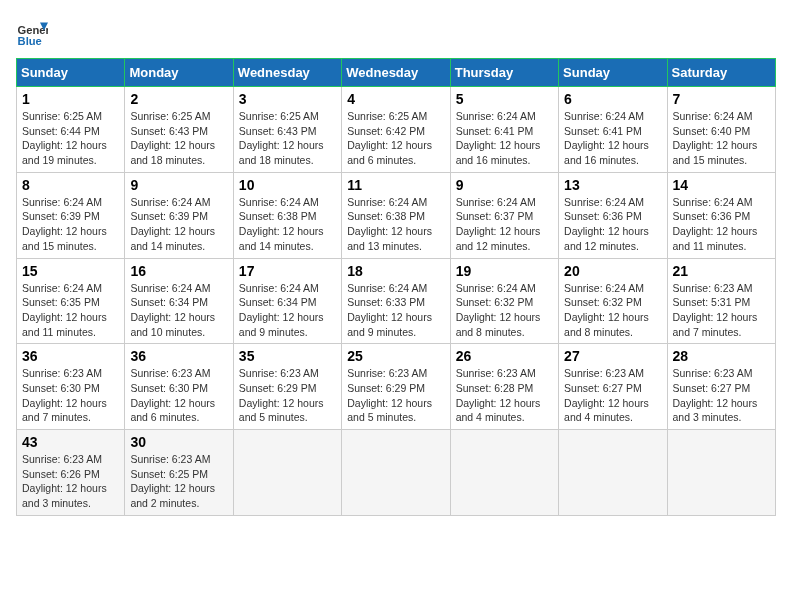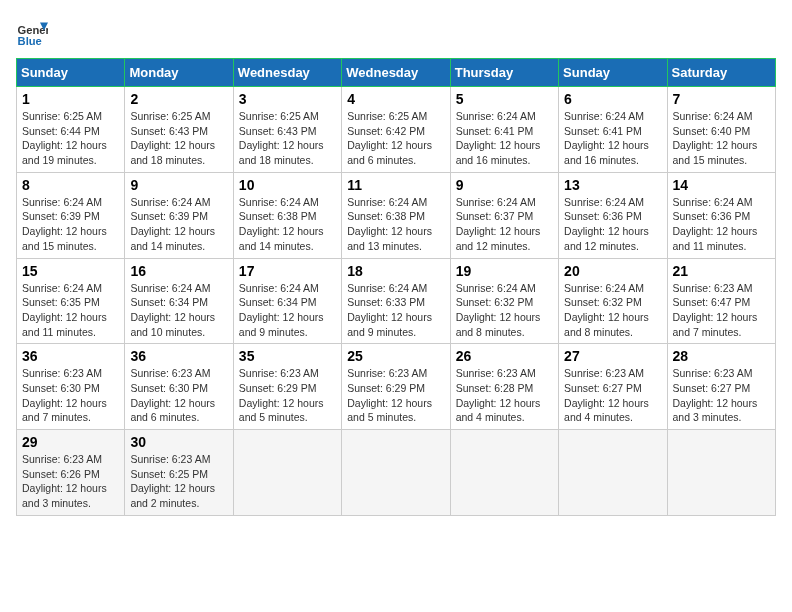--- a/index.html
+++ b/index.html
@@ -264,21 +264,21 @@
         <div class="day-info">
           <span>Sunrise: 6:24 AM</span><br>
           <span>Sunset: 6:32 PM</span><br>
           <span>Daylight: 12 hours and 8 minutes.</span>
         </div>
       </td>
         <td>
         <span class="day-num">21</span>
         <div class="day-info">
           <span>Sunrise: 6:23 AM</span><br>
-          <span>Sunset: 6:47 PM</span><br>
+          <span>Sunset: 5:31 PM</span><br>
           <span>Daylight: 12 hours and 7 minutes.</span>
         </div>
       </td>
       </tr>
       <tr>
         <td>
         <span class="day-num">36</span>
         <div class="day-info">
           <span>Sunrise: 6:23 AM</span><br>
           <span>Sunset: 6:30 PM</span><br>
@@ -329,21 +329,21 @@
         <span class="day-num">28</span>
         <div class="day-info">
           <span>Sunrise: 6:23 AM</span><br>
           <span>Sunset: 6:27 PM</span><br>
           <span>Daylight: 12 hours and 3 minutes.</span>
         </div>
       </td>
       </tr>
       <tr>
         <td>
-        <span class="day-num">29</span>
+        <span class="day-num">43</span>
         <div class="day-info">
           <span>Sunrise: 6:23 AM</span><br>
           <span>Sunset: 6:26 PM</span><br>
           <span>Daylight: 12 hours and 3 minutes.</span>
         </div>
       </td>
         <td>
         <span class="day-num">30</span>
         <div class="day-info">
           <span>Sunrise: 6:23 AM</span><br>

